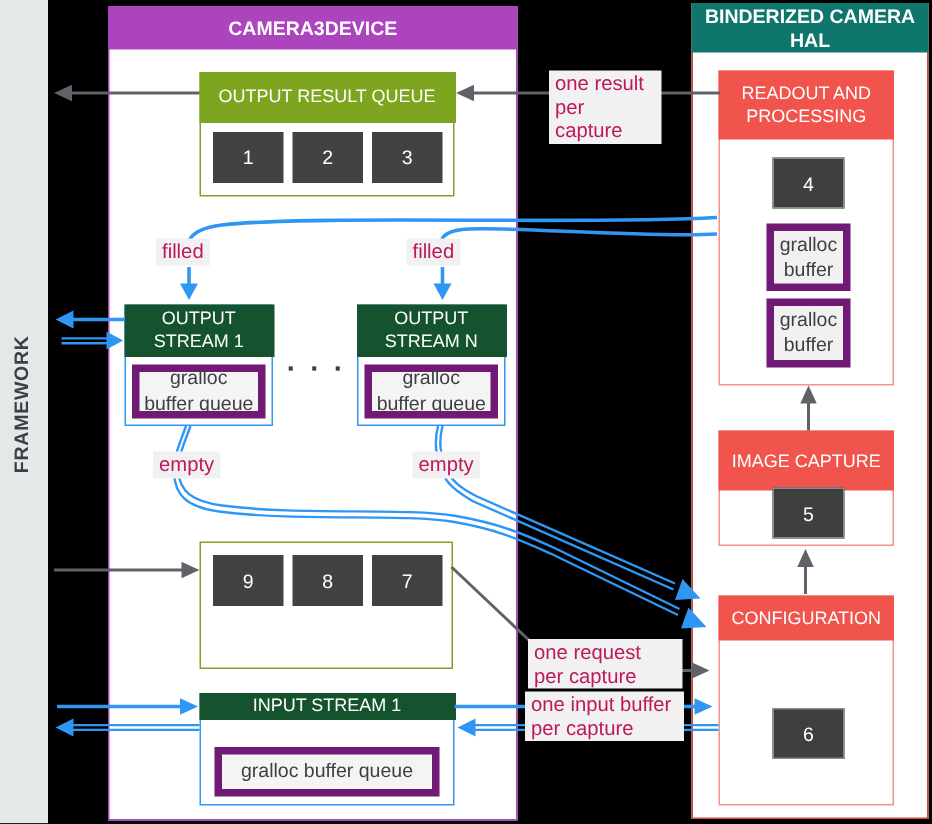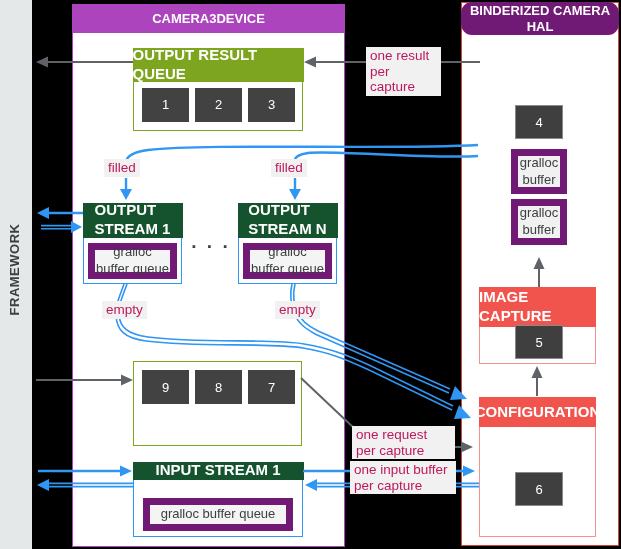--- a/index.html
+++ b/index.html
@@ -15,39 +15,39 @@
   }
   
   .panel{position:absolute;background:#fff;box-sizing:border-box;}
   .panel-c3d{left:72px;top:4px;width:273px;height:543px;border:1px solid #ac44be;}
   .panel-hal{left:461px;top:2px;width:158px;height:544px;border:1px solid #d0483c;}
   .panel-header{
     position:absolute;left:-1px;top:-1px;right:-1px;display:flex;align-items:center;justify-content:center;
     color:#fff;font-weight:bold;font-size:13px;text-align:center;white-space:pre-line;line-height:1.2;
   }
   .panel-c3d .panel-header{height:29px;background:#ac44be;}
-  .panel-hal .panel-header{height:33px;background:#701a75;border-radius:11px;}
+  .panel-hal .panel-header{height:33px;background:#0f766e;}
   
   .qbox{position:absolute;box-sizing:border-box;background:#fff;z-index:2;}
-  .qhead{display:flex;align-items:center;justify-content:center;color:#fff;font-weight:bold;
-         font-size:15px;white-space:pre-line;line-height:1.25;}
+  .qhead{display:flex;align-items:center;justify-content:center;color:#fff;font-weight:normal;
+         font-size:12px;text-align:center;white-space:pre-line;line-height:1.25;}
   .green{border:1.5px solid #7da51f;}
   .green .qhead{background:#7da51f;margin:-1.5px -1.5px 0 -1.5px;}
   .blue{border:1.5px solid #2f96f3;}
   .blue .qhead{background:#14532d;margin:-1.5px -1.5px 0 -1.5px;}
   .salmon{border:1px solid #f4938c;}
   .salmon .qhead{background:#f1544d;margin:-1px -1px 0 -1px;}
   .slot-row{display:flex;gap:6px;padding:6px 8px;}
   .slot{
     width:47px;height:34px;background:#424242;border:1px solid #6e6e6e;box-sizing:border-box;
     color:#fff;font-size:13px;display:flex;align-items:center;justify-content:center;flex:none;
   }
   .slot.noborder{border:none;}
   .gq{
-    position:absolute;background:#f4f4f4;border:7px solid #701a75;box-sizing:border-box;
+    position:absolute;background:#f4f4f4;border:5px solid #701a75;box-sizing:border-box;
     display:flex;align-items:center;justify-content:center;text-align:center;
     font-size:13px;color:#3c4043;white-space:pre-line;line-height:1.3;z-index:2;
   }
   .darkslot{
     position:absolute;width:48px;height:34px;background:#3f3f3f;border:1px solid #8a8a8a;box-sizing:border-box;
     color:#fff;font-size:13px;display:flex;align-items:center;justify-content:center;z-index:2;
   }
   .ellipsis{position:absolute;left:189px;top:236px;width:44px;text-align:center;
     font-size:19px;font-weight:bold;color:#3c4043;z-index:2;letter-spacing:2px;}
   
@@ -106,20 +106,24 @@
       <div class="slot noborder">8</div>
       <div class="slot noborder">7</div>
     </div>
   </div>
 
   <div class="qbox blue" style="left:133px;top:462px;width:170px;height:75px;">
     <div class="qhead" style="height:18px;">INPUT STREAM 1</div>
   </div>
   <div class="gq" style="left:143px;top:498px;width:150px;height:33px;">gralloc buffer queue</div>
 
+  <div class="qbox salmon" style="left:479px;top:47px;width:117px;height:210px;">
+    <div class="qhead" style="height:46px;">READOUT AND
+PROCESSING</div>
+  </div>
   <div class="darkslot" style="left:515px;top:105px;">4</div>
   <div class="gq" style="left:511px;top:149px;width:56px;height:45px;background:#f1f1f1;">gralloc
 buffer</div>
   <div class="gq" style="left:511px;top:199px;width:56px;height:46px;background:#f1f1f1;">gralloc
 buffer</div>
 
   <div class="qbox salmon" style="left:479px;top:287px;width:117px;height:77px;">
     <div class="qhead" style="height:40px;">IMAGE CAPTURE</div>
   </div>
   <div class="darkslot" style="left:515px;top:325px;">5</div>

